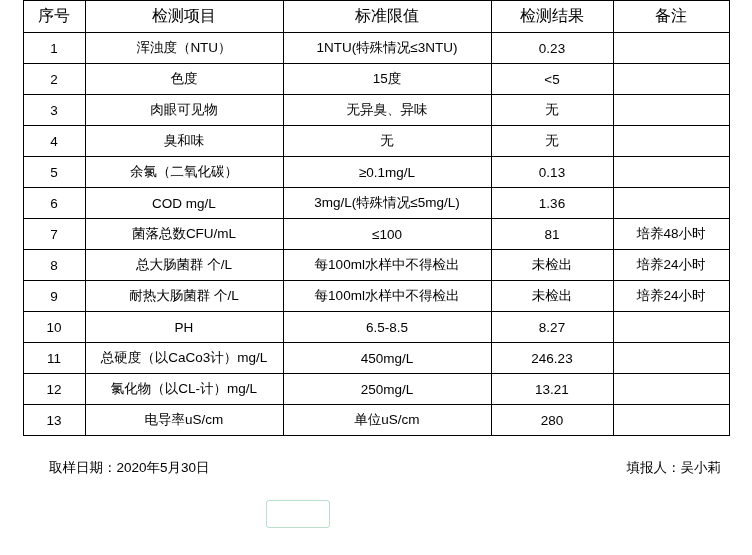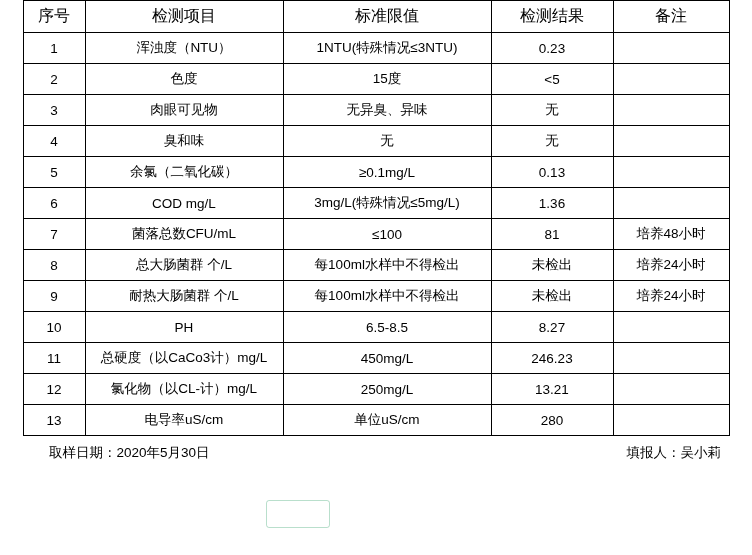--- a/index.html
+++ b/index.html
@@ -57,21 +57,21 @@
   .footer {
     width: 706px;
     margin: 0 auto;
     display: flex;
     justify-content: space-between;
     align-items: center;
     font-size: 13.5px;
     padding-top: 8px;
     box-sizing: border-box;
   }
-  .footer .f-cell { white-space: nowrap; }
+  .footer .f-cell { white-space: nowrap; margin-top: 15px; }
   .footer .f-left { padding-left: 26px; }
   .footer .f-mid { padding-left: 8px; }
   .footer .f-right { padding-right: 8px; }
   .stamp {
     position: absolute;
     left: 266px;
     top: 500px;
     width: 62px;
     height: 26px;
     border: 1px solid rgba(0, 140, 70, 0.55);

